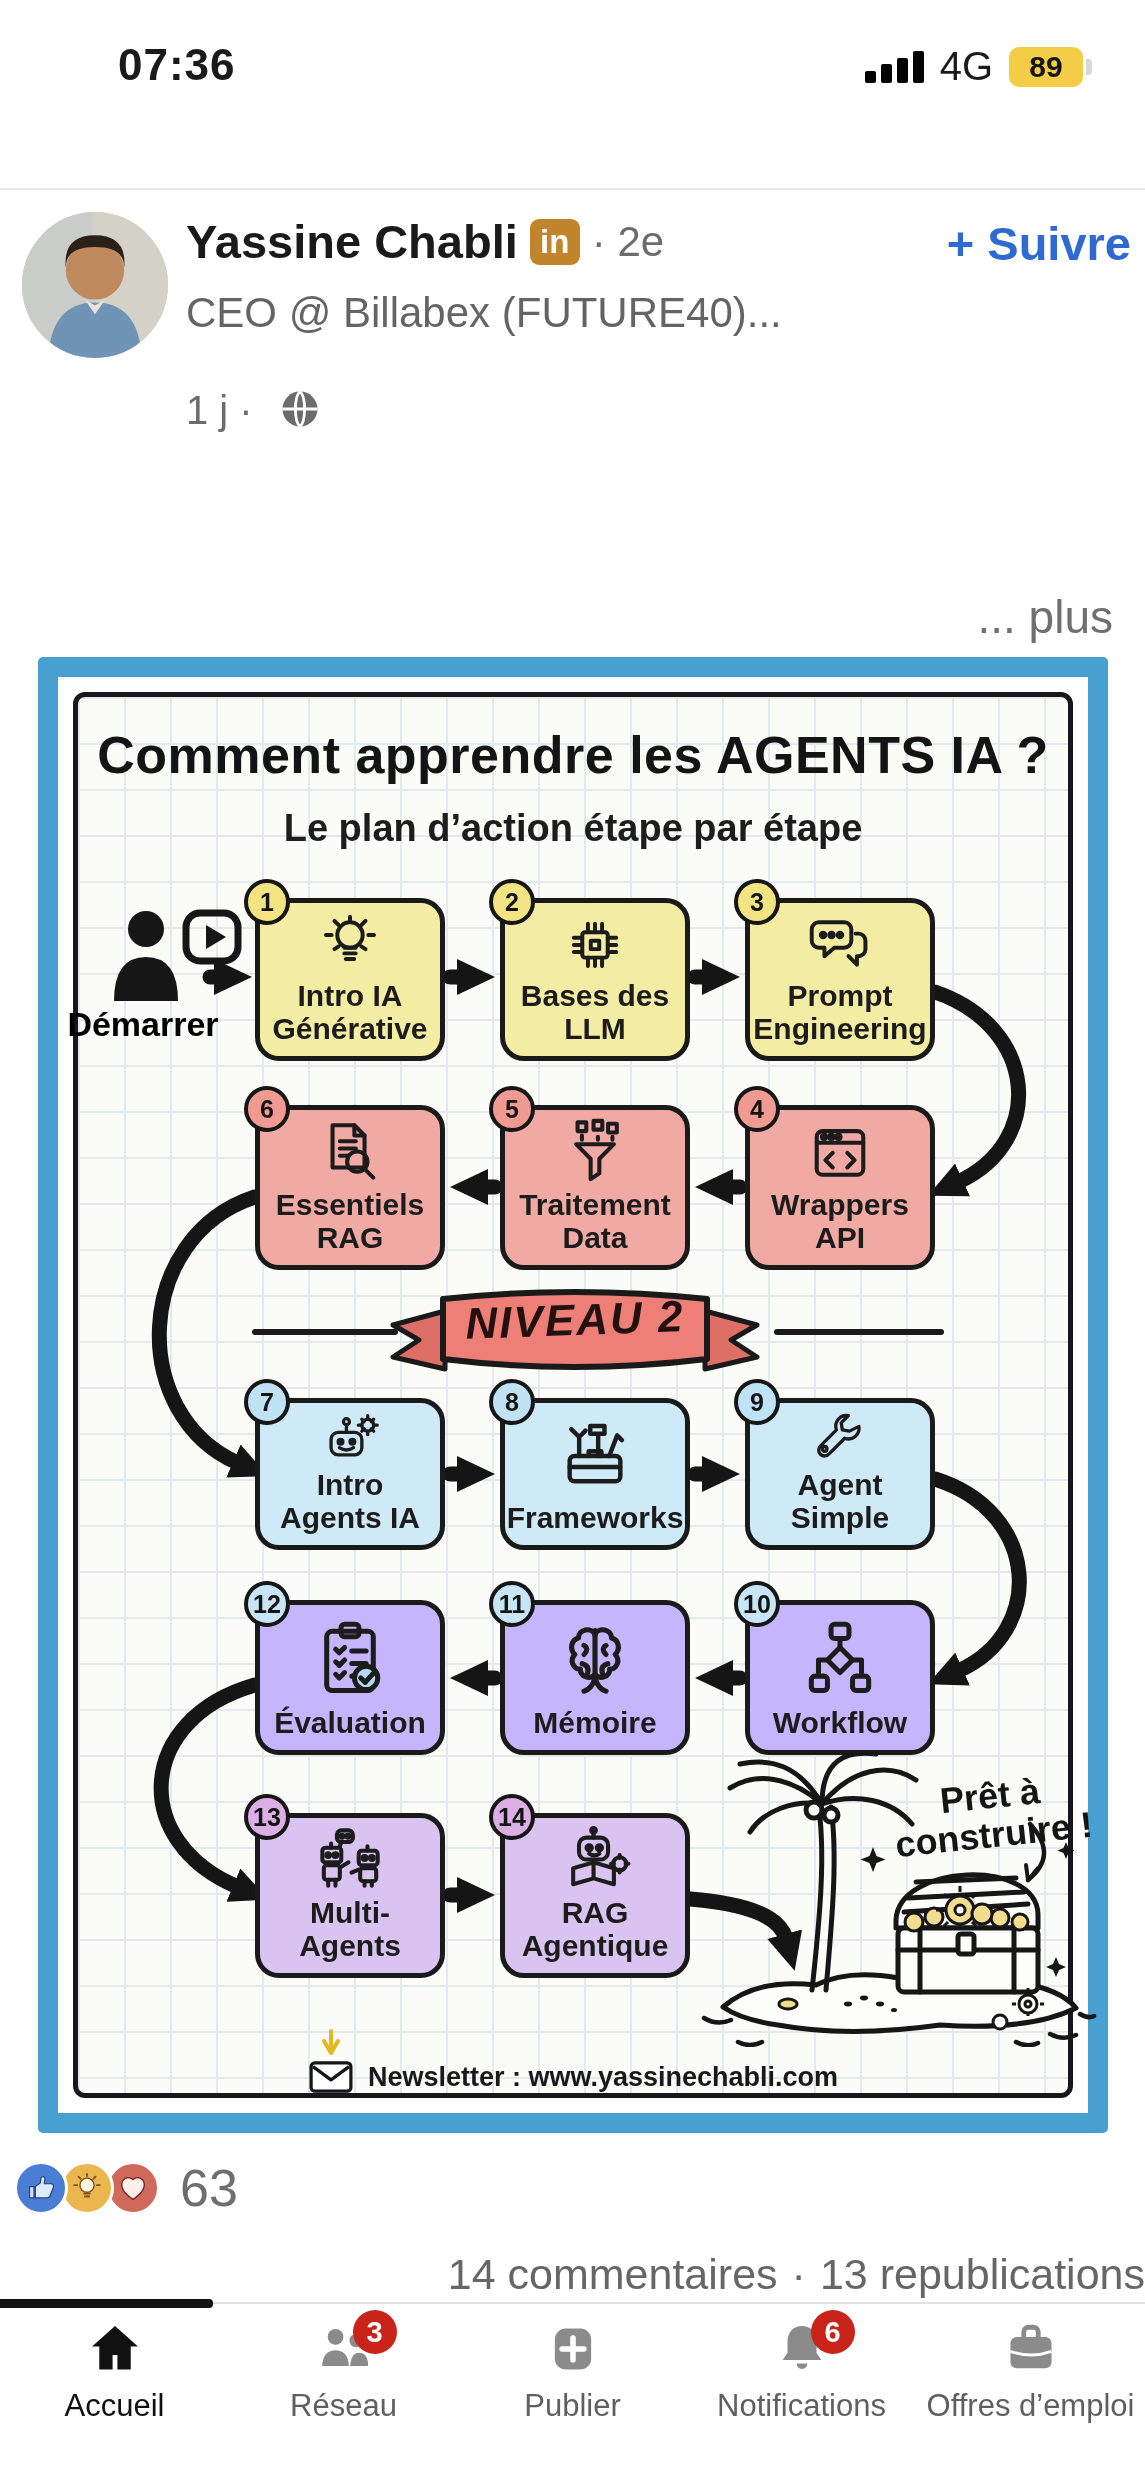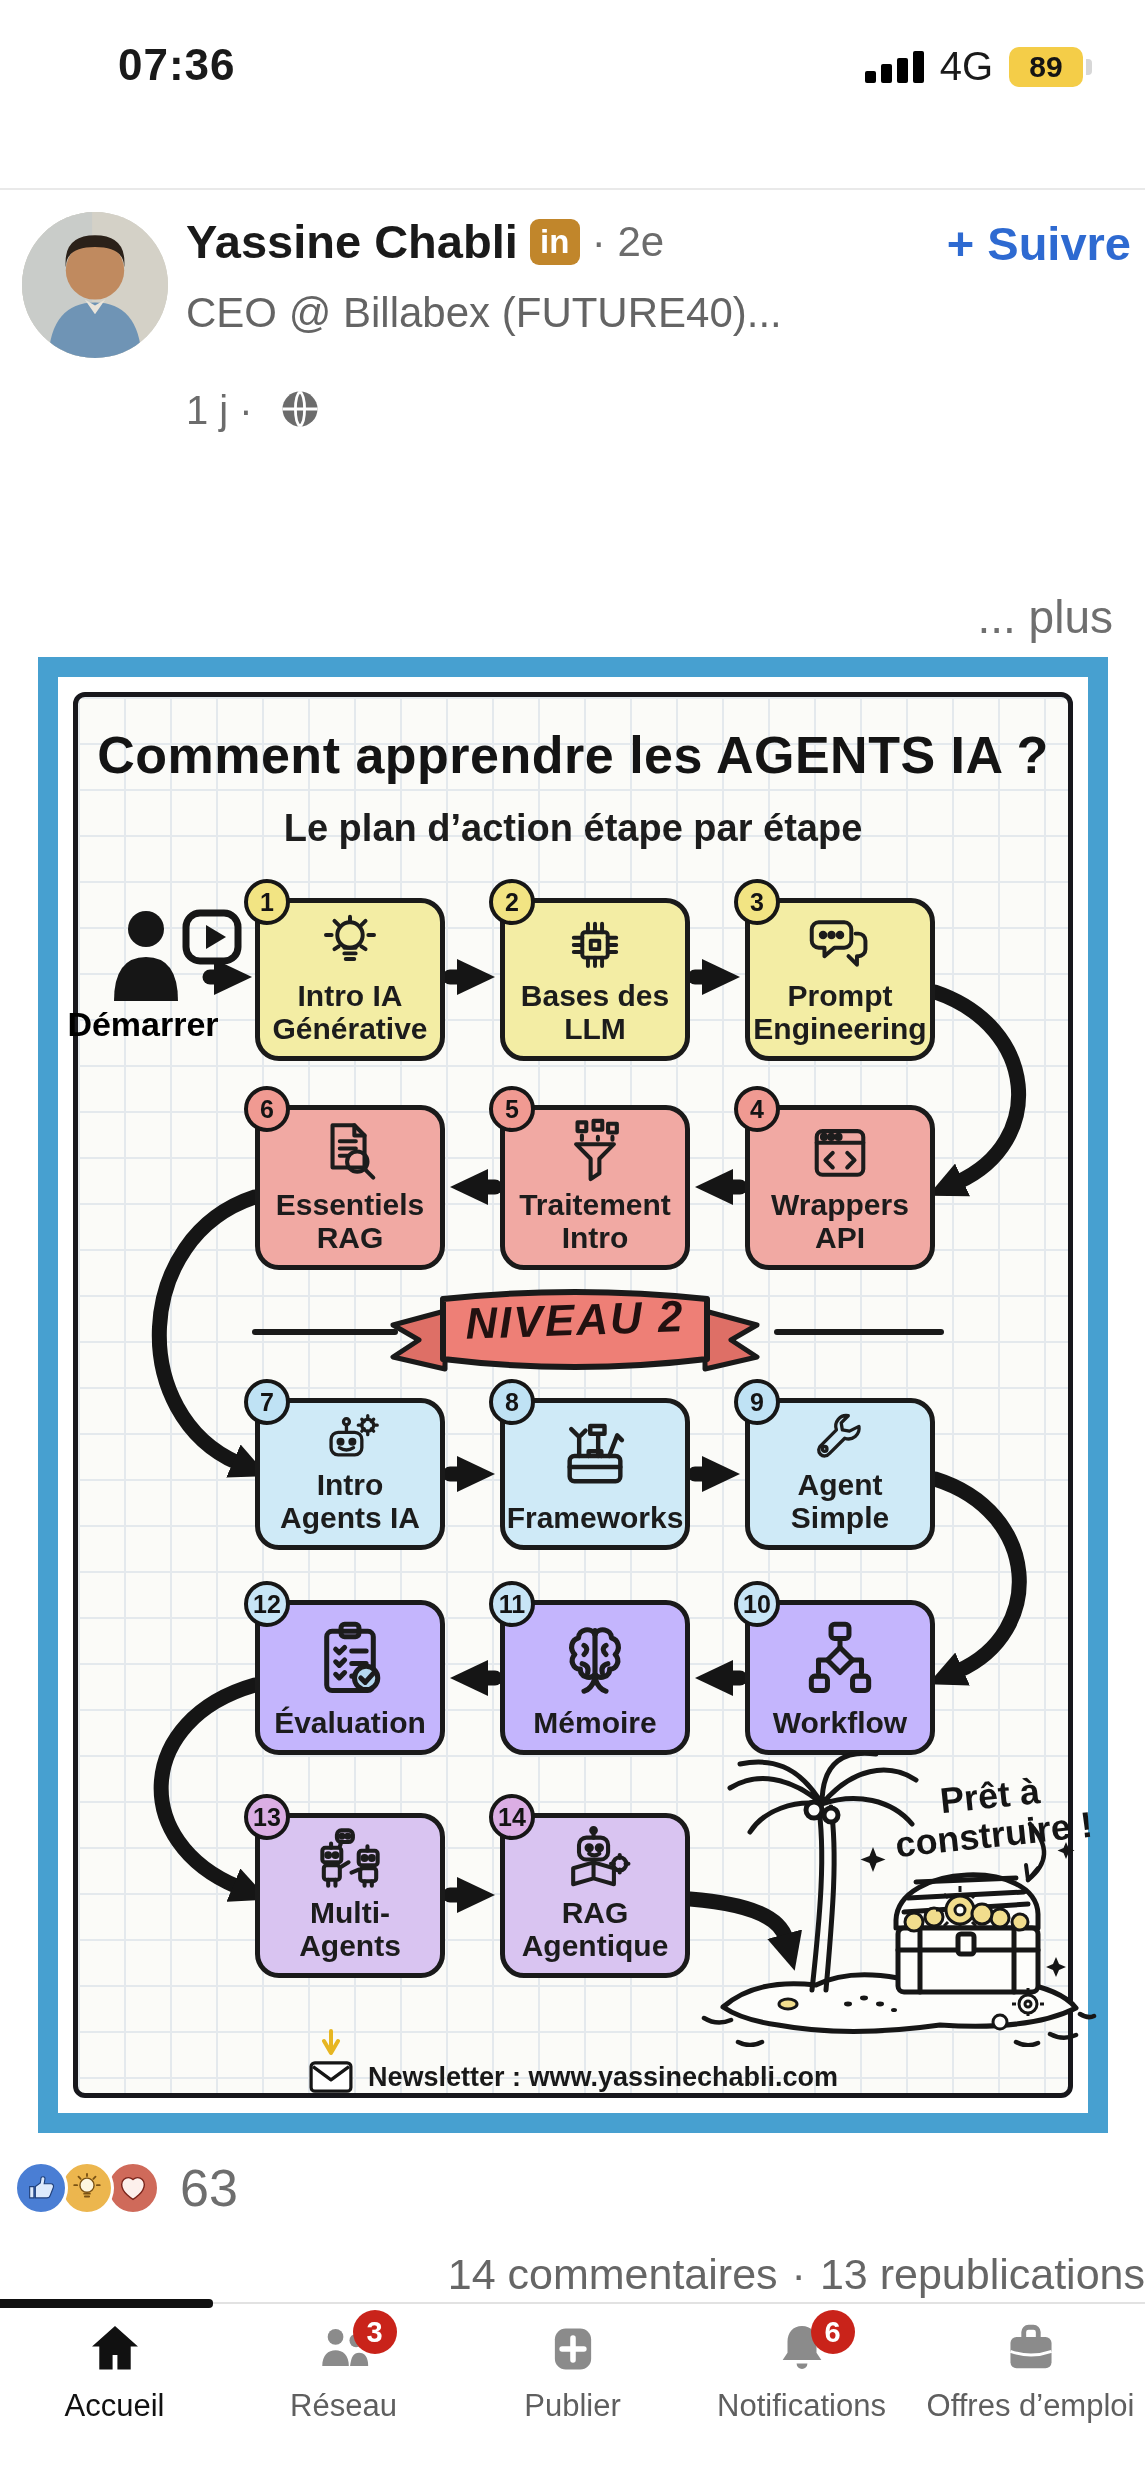--- a/index.html
+++ b/index.html
@@ -22,21 +22,21 @@
     background:#C1862B;color:#fff;font-size:33px;font-weight:700;padding-bottom:4px;box-sizing:border-box;}
   .degree{color:#6c6c6c;font-weight:400;font-size:42px;}
   .headline{position:absolute;left:186px;top:289px;font-size:42px;color:#646464;white-space:nowrap;}
   .meta{position:absolute;left:186px;top:352px;font-size:40px;color:#6c6c6c;display:flex;gap:26px;margin-top:36px;}
   .follow{position:absolute;right:22px;top:216px;font-size:47px;font-weight:700;color:#2e6ad1;cursor:pointer;}
   
   .ptext{position:absolute;left:10px;top:446px;font-size:48px;line-height:67px;color:#161616;}
   .ptext .hand{vertical-align:-6px;margin-left:10px;}
   .seemore{position:absolute;right:40px;top:590px;font-size:46px;color:#6f6f6f;}
   
-  .ig{position:absolute;left:38px;top:657px;width:1070px;height:1476px;background:#47A0D0;border-radius:0;}
+  .ig{position:absolute;left:38px;top:657px;width:1070px;height:1476px;background:#47A0D0;border-radius:5px;}
   .paper{position:absolute;left:20px;top:20px;right:20px;bottom:20px;background:#fff;}
   .pframe{position:absolute;left:15px;top:15px;right:15px;bottom:15px;border:5px solid #17171c;border-radius:12px;
     background-color:#fbfbf8;
     background-image:linear-gradient(#e4e9ed 2px,transparent 2px),linear-gradient(90deg,#e4e9ed 2px,transparent 2px);
     background-size:46px 46px;}
   .ig-title{position:absolute;left:40px;right:40px;top:68px;text-align:center;font-size:52px;font-weight:800;color:#141414;letter-spacing:.5px;}
   .ig-sub{position:absolute;left:40px;right:40px;top:150px;text-align:center;font-size:38px;font-weight:600;color:#1d1d1d;}
   .flow{position:absolute;left:0;top:0;width:1070px;height:1476px;pointer-events:none;}
   
   .node{position:absolute;width:190px;border:5px solid #1a1a1a;border-radius:24px;box-sizing:border-box;
@@ -222,21 +222,21 @@
     <div class="node r2 c2">
       <span class="nbadge">5</span>
       <svg class="licon ic" width="76" height="76" viewBox="0 0 48 48">
         <rect x="12" y="3" width="6" height="6"></rect>
           <rect x="23" y="2" width="6" height="6"></rect>
           <rect x="33" y="4" width="6" height="6"></rect>
         <path d="M15 12v3M26 13v2M36 13v2"></path>
         <path d="M11 18h26l-10 10v10l-6 4V28z"></path>
       </svg>
       <div class="lbl">Traitement
-Intro</div>
+Data</div>
     </div>
     <div class="node r2 c3">
       <span class="nbadge">4</span>
       <svg class="licon ic" width="76" height="76" viewBox="0 0 48 48">
         <rect x="8" y="9" width="32" height="30" rx="4"></rect>
           <path d="M8 17h32"></path>
         <circle cx="13" cy="13" r="1.4" fill="#1c1c1c"></circle>
           <circle cx="18" cy="13" r="1.4" fill="#1c1c1c"></circle>
           <circle cx="23" cy="13" r="1.4" fill="#1c1c1c"></circle>
         <path d="M19 24l-5 5 5 5M29 24l5 5-5 5"></path>

